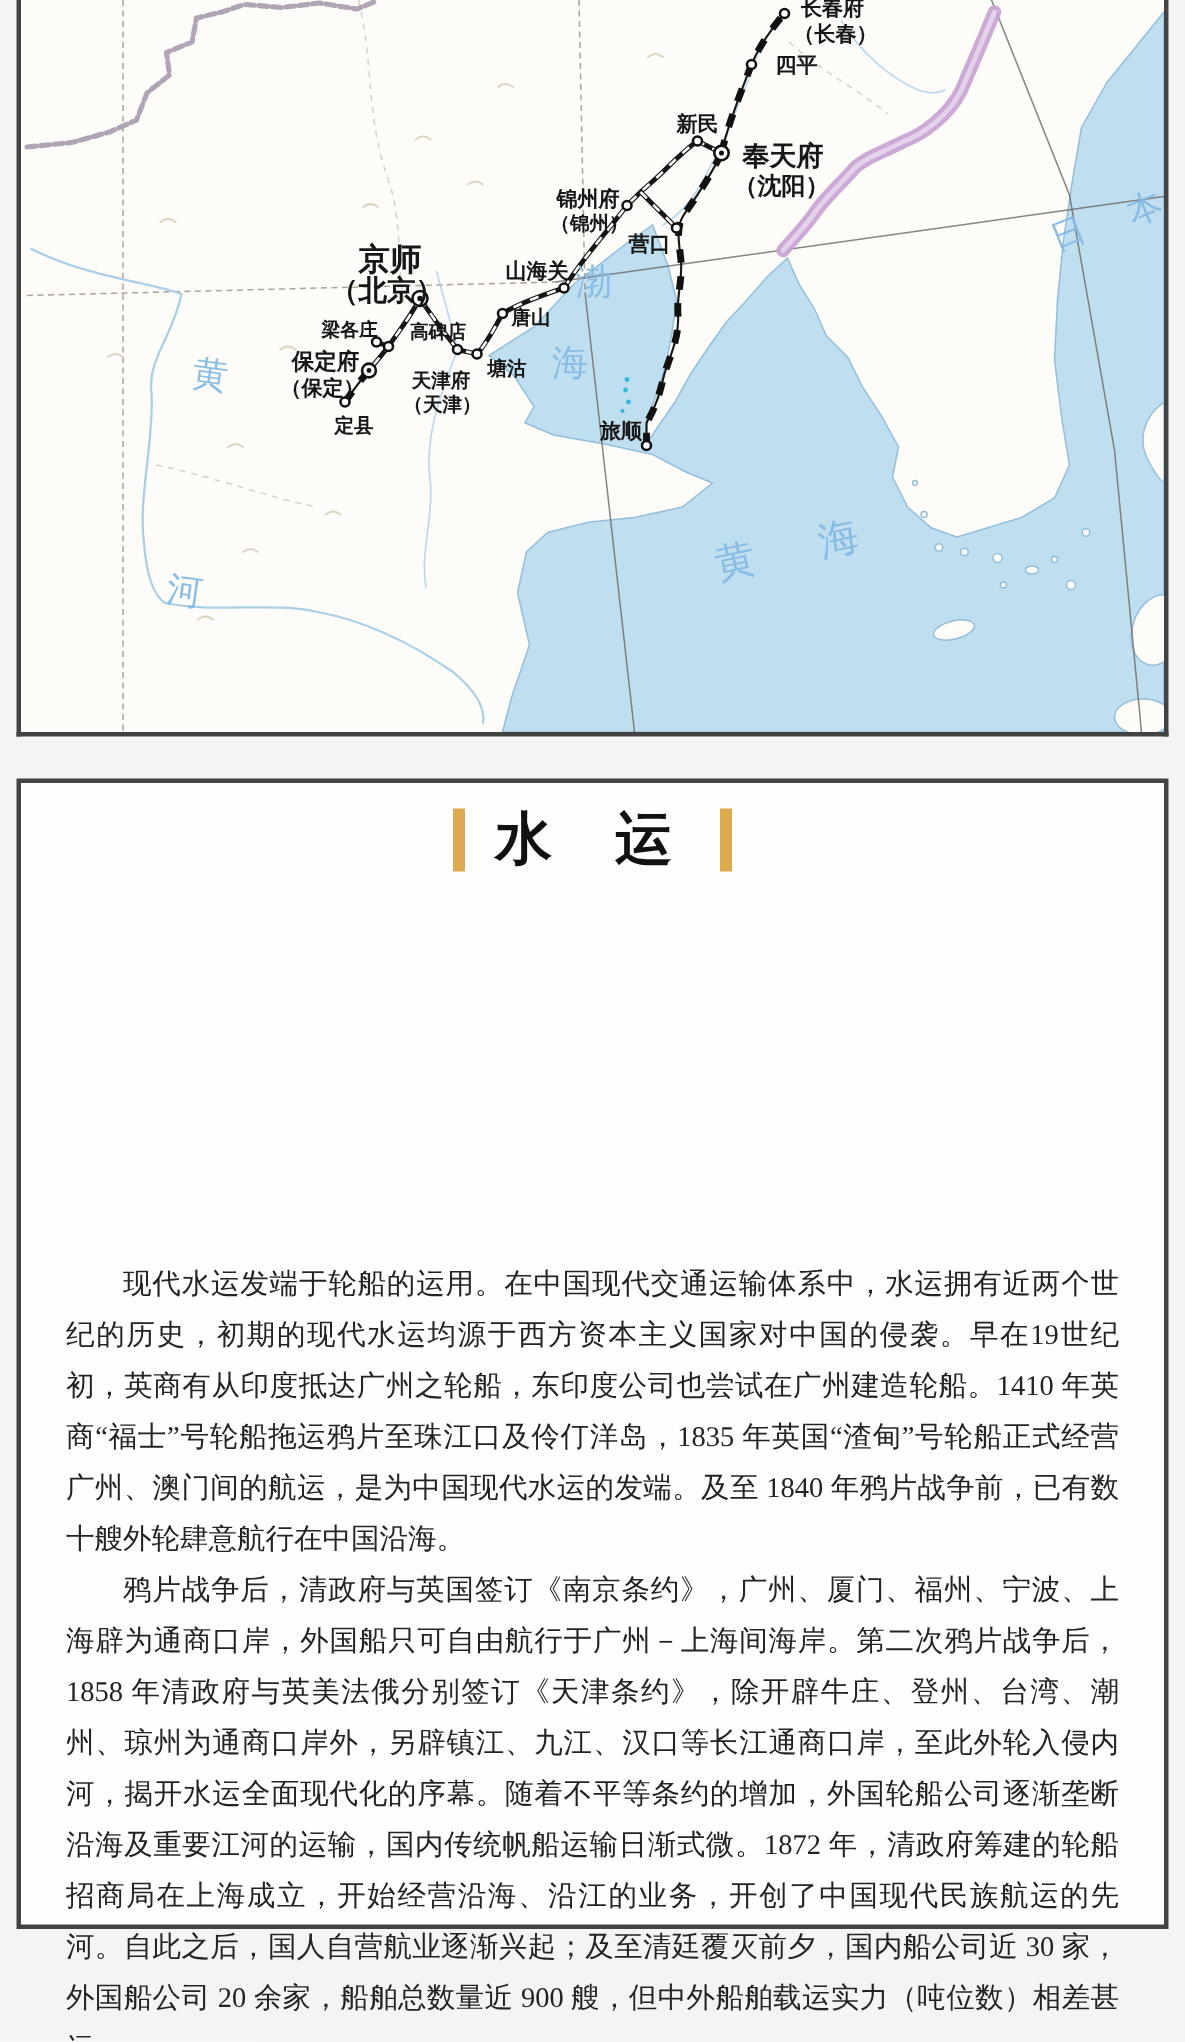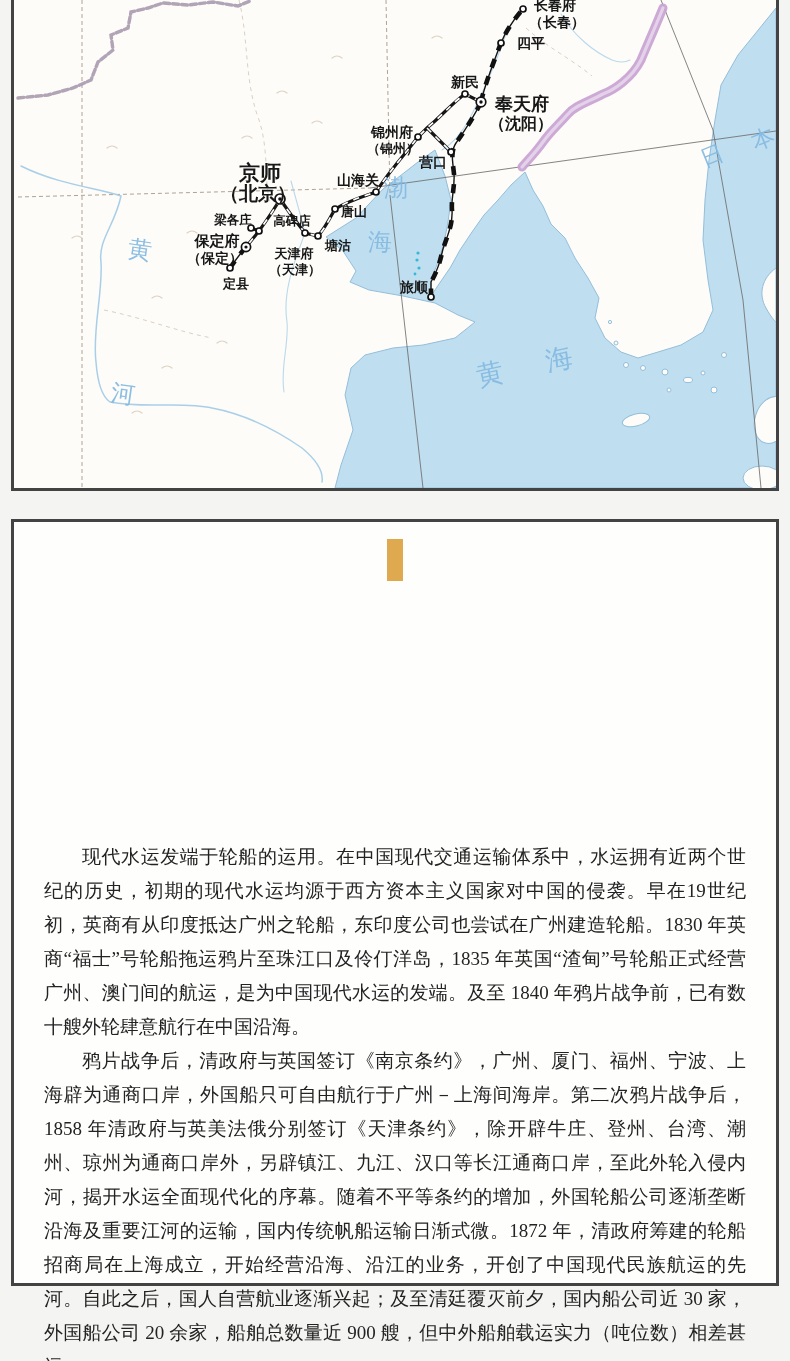--- a/index.html
+++ b/index.html
@@ -212,20 +212,21 @@
     <text class="sea-lbl" x="701" y="163" font-size="23" transform="rotate(-22 701 163)">日</text>
     <text class="sea-lbl" x="752" y="146" font-size="23" transform="rotate(-22 752 146)">本</text>
     <text class="sea-lbl" x="125" y="258" font-size="24" transform="rotate(8 125 258)">黄</text>
     <text class="sea-lbl" x="108" y="402" font-size="24" transform="rotate(8 108 402)">河</text>
   </svg>
 </div>
 
 <div class="panel" id="text-panel">
   <div class="title-row">
     <div class="title-bar"></div>
+    <h1 class="sec-title">水运</h1>
     <div class="title-bar"></div>
   </div>
 
   <div class="body-text">
-    <p>现代水运发端于轮船的运用。在中国现代交通运输体系中，水运拥有近两个世纪的历史，初期的现代水运均源于西方资本主义国家对中国的侵袭。早在19世纪初，英商有从印度抵达广州之轮船，东印度公司也尝试在广州建造轮船。1830 年英商“福士”号轮船拖运鸦片至珠江口及伶仃洋岛，1835 年英国“渣甸”号轮船正式经营广州、澳门间的航运，是为中国现代水运的发端。及至 1840 年鸦片战争前，已有数十艘外轮肆意航行在中国沿海。</p>
+    <p>现代水运发端于轮船的运用。在中国现代交通运输体系中，水运拥有近两个世纪的历史，初期的现代水运均源于西方资本主义国家对中国的侵袭。早在19世纪初，英商有从印度抵达广州之轮船，东印度公司也尝试在广州建造轮船。1410 年英商“福士”号轮船拖运鸦片至珠江口及伶仃洋岛，1835 年英国“渣甸”号轮船正式经营广州、澳门间的航运，是为中国现代水运的发端。及至 1840 年鸦片战争前，已有数十艘外轮肆意航行在中国沿海。</p>
     <p>鸦片战争后，清政府与英国签订《南京条约》，广州、厦门、福州、宁波、上海辟为通商口岸，外国船只可自由航行于广州－上海间海岸。第二次鸦片战争后，1858 年清政府与英美法俄分别签订《天津条约》，除开辟牛庄、登州、台湾、潮州、琼州为通商口岸外，另辟镇江、九江、汉口等长江通商口岸，至此外轮入侵内河，揭开水运全面现代化的序幕。随着不平等条约的增加，外国轮船公司逐渐垄断沿海及重要江河的运输，国内传统帆船运输日渐式微。1872 年，清政府筹建的轮船招商局在上海成立，开始经营沿海、沿江的业务，开创了中国现代民族航运的先河。自此之后，国人自营航业逐渐兴起；及至清廷覆灭前夕，国内船公司近 30 家，外国船公司 20 余家，船舶总数量近 900 艘，但中外船舶载运实力（吨位数）相差甚远。</p>
   </div>
 </div>
 
 </body></html>

